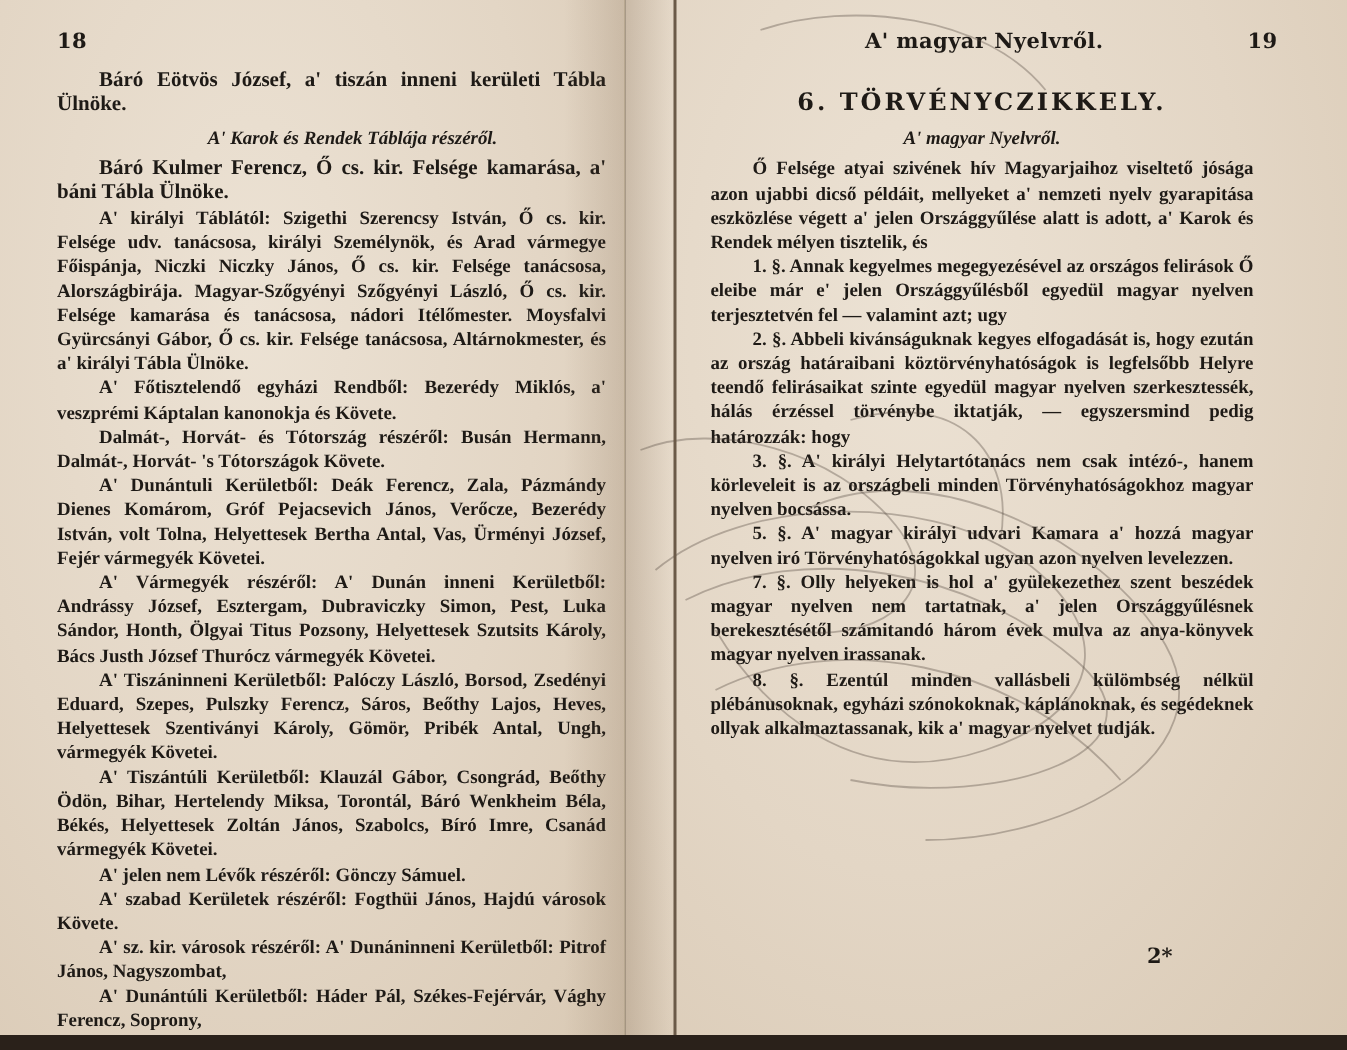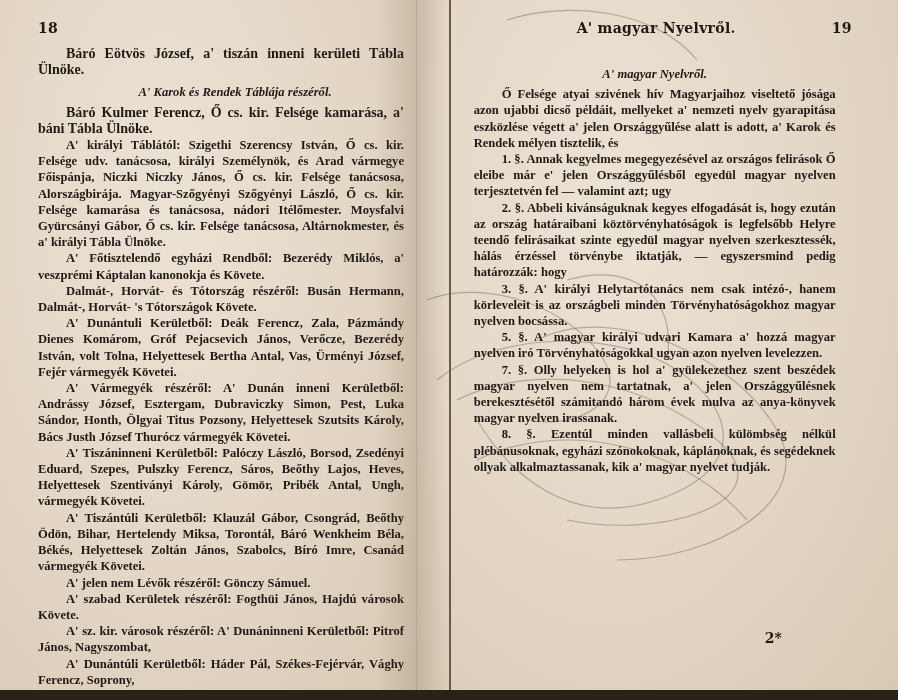--- a/index.html
+++ b/index.html
@@ -79,20 +79,21 @@
       <p class="p">Tiszáninneni Kerületből: Fábry István, Bártfa,</p>
 
     </div>
   </div>
 
   <div class="page right">
     <div class="running-head head-title">A' magyar Nyelvről.</div>
     <div class="running-head page-num">19</div>
 
     <div class="text-block">
+      <div class="title">6. TÖRVÉNYCZIKKELY.</div>
       <div class="sub">A' magyar Nyelvről.</div>
       <p class="p">Ő Felsége atyai szivének hív Magyarjaihoz viseltető jósága azon ujabbi dicső példáit, mellyeket a' nemzeti nyelv gyarapitása eszközlése végett a' jelen Országgyűlése alatt is adott, a' Karok és Rendek mélyen tisztelik, és</p>
       <p class="p">1. §. Annak kegyelmes megegyezésével az országos felirások Ő eleibe már e' jelen Országgyűlésből egyedül magyar nyelven terjesztetvén fel — valamint azt; ugy</p>
       <p class="p">2. §. Abbeli kivánságuknak kegyes elfogadását is, hogy ezután az ország határaibani köztörvényhatóságok is legfelsőbb Helyre teendő felirásaikat szinte egyedül magyar nyelven szerkesztessék, hálás érzéssel törvénybe iktatják, — egyszersmind pedig határozzák: hogy</p>
       <p class="p">3. §. A' királyi Helytartótanács nem csak intézó-, hanem körleveleit is az országbeli minden Törvényhatóságokhoz magyar nyelven bocsássa.</p>
       <p class="p">5. §. A' magyar királyi udvari Kamara a' hozzá magyar nyelven iró Törvényhatóságokkal ugyan azon nyelven levelezzen.</p>
       <p class="p">7. §. Olly helyeken is hol a' gyülekezethez szent beszédek magyar nyelven nem tartatnak, a' jelen Országgyűlésnek berekesztésétől számitandó három évek mulva az anya-könyvek magyar nyelven irassanak.</p>
       <p class="p">8. §. Ezentúl minden vallásbeli külömbség nélkül plébánusoknak, egyházi szónokoknak, káplánoknak, és segédeknek ollyak alkalmaztassanak, kik a' magyar nyelvet tudják.</p>
     </div>
 

